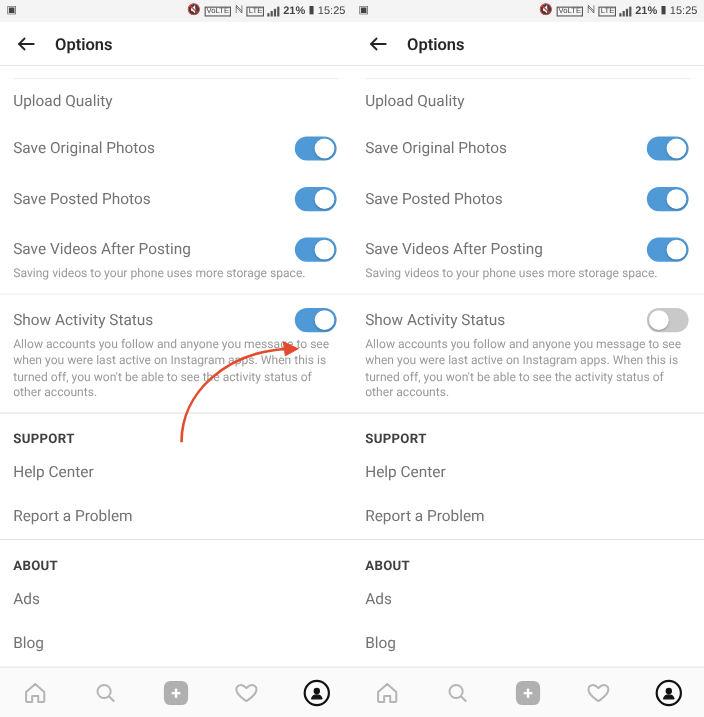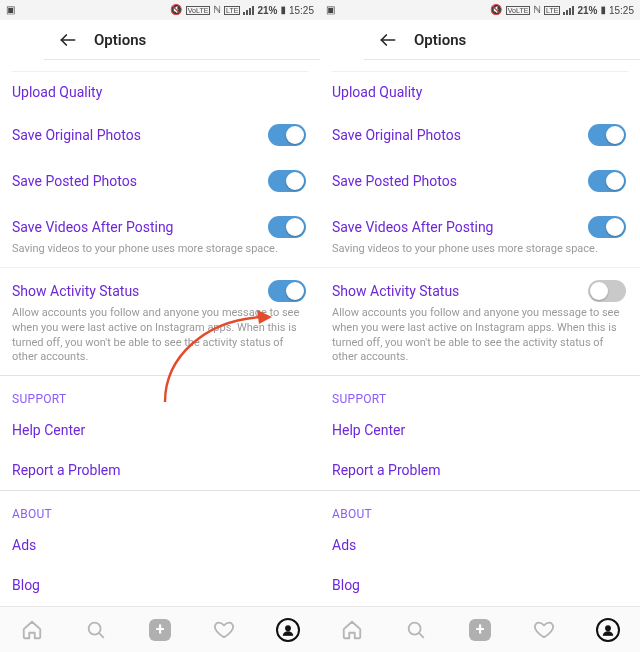--- a/index.html
+++ b/index.html
@@ -26,52 +26,51 @@
   .status-lte { font-size:7px; border:1px solid #555; padding:0 1px; line-height:1; }
   .status-sig { display:inline-flex; align-items:flex-end; gap:1px; }
   .bar { width:2px; background:#555; }
   .b1{height:3px}.b2{height:5px}.b3{height:7px}.b4{height:9px}
   .batt { font-size:10px;font-weight:bold; }
 
   
   .action-bar {
     height:40px; display:flex; align-items:center; padding:0 12px;
     border-bottom:1px solid #e6e6e6;
-    margin-left:44px;
   }
   .back-btn {
     width:24px; height:24px; display:flex; align-items:center; justify-content:center;
     margin-right:14px; cursor:pointer;
   }
   .back-btn svg{width:20px;height:20px;stroke:#262626;stroke-width:2;fill:none;stroke-linecap:round;stroke-linejoin:round;}
   .title { font-size:15px; font-weight:600; }
 
   
   .content { flex:1; overflow:hidden; position:relative; }
 
   .truncated {
     height:12px; border-bottom:1px solid #efefef; margin:0 12px;
     color:#262626; font-size:14px; line-height:0; overflow:hidden;
     display:flex; align-items:flex-end;
   }
   .trunc-inner { transform:translateY(6px); font-weight:400; }
 
   .row {
     padding:12px 14px 12px 12px; display:flex; align-items:center;
-    justify-content:space-between; font-size:14px; color:#6d28d9;
+    justify-content:space-between; font-size:14px; color:#737373;
   }
   .row .lbl { }
   .caption {
     padding:0 12px 10px 12px; font-size:11px; color:#9a9a9a; line-height:1.35;
   }
   .sep { border-top:1px solid #efefef; }
   .sep-full { border-top:1px solid #e2e2e2; }
   .section-h {
-    padding:16px 12px 4px 12px; font-size:12px; font-weight:400;
-    letter-spacing:.3px; color:#8b5cf6;
+    padding:16px 12px 4px 12px; font-size:12px; font-weight:700;
+    letter-spacing:.3px; color:#404040;
   }
 
   
   .toggle { position:relative; width:38px; height:22px; border-radius:22px;
     background:#c9c9c9; cursor:pointer; flex-shrink:0; }
   .toggle .knob { position:absolute; top:2px; left:2px; width:18px; height:18px;
     border-radius:50%; background:#fff; box-shadow:0 1px 2px rgba(0,0,0,.25); transition:.15s; }
   .toggle.on { background:#4f99d6; }
   .toggle.on .knob { left:18px; }
 

